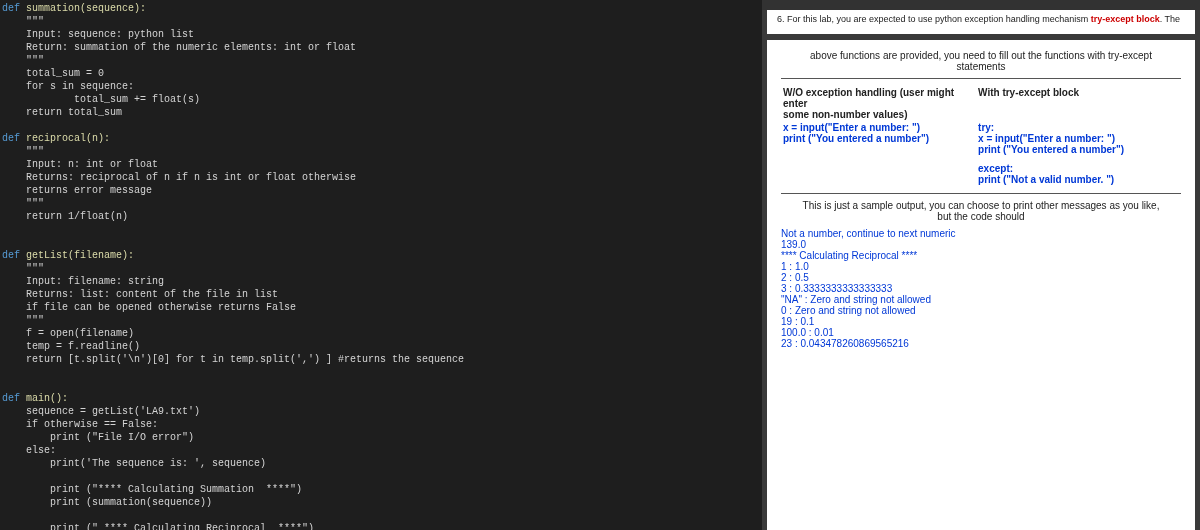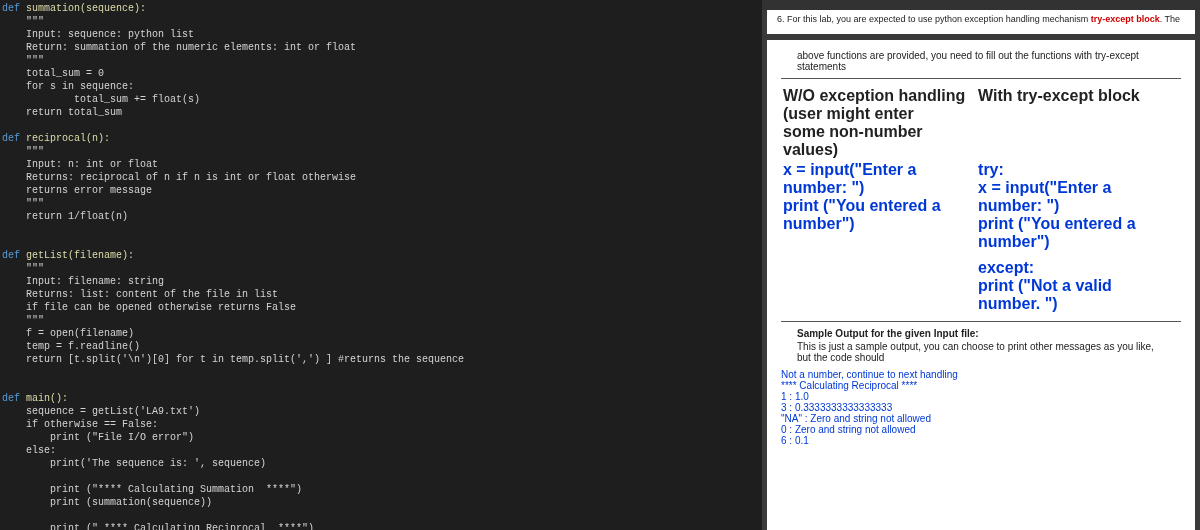--- a/index.html
+++ b/index.html
@@ -56,27 +56,27 @@
   .kw { color: #569cd6; }
   .fn { color: #dcdcaa; }
   .bold { font-weight: bold; margin-top: 40px; }
   .section-hr {
     border: none;
     border-top: 1px solid #555;
     margin: 6px 0;
   }
   .table2 {
     width: 100%;
-    font-size: 16px;
+    font-size: 10px;
     margin-top: 4px;
   }
   .table2 td { vertical-align: top; padding-right: 6px; }
   .th-left { width: 49%; }
   .th-right { width: 51%; }
-  .para { margin: 2px 16px; }
+  .para { margin: 2px 16px; text-align: center; }
 </style>
 </head>
 <body>
 
 <div class="left-pane"><span class="kw">def</span> <span class="fn">summation(sequence):</span>
 <span>    """</span>
 <span>    Input: sequence: python list</span>
 <span>    Return: summation of the numeric elements: int or float</span>
 <span>    """</span>
 <span>    total_sum = 0</span>
@@ -152,25 +152,28 @@
           <div style="height:8px"></div>
           <div class="blue">except:</div>
           <div class="blue">        print ("Not a valid number. ")</div>
         </td>
       </tr>
     </tbody>
       </table>
 
     <hr class="section-hr">
 
-    <p class="para bold">Sample Output for the given Input file:</p>
     <p class="para">This is just a sample output, you can choose to print other messages as you like, but the code should</p>
 
     <div style="height:4px"></div>
-    <div class="blue-normal">Not a number, continue to next handling</div>
+    <div class="blue-normal">Not a number, continue to next numeric</div>
+    <div class="blue-normal">139.0</div>
     <div class="blue-normal"> **** Calculating Reciprocal  ****</div>
     <div class="blue-normal">1 : 1.0</div>
+    <div class="blue-normal">2 : 0.5</div>
     <div class="blue-normal">3 : 0.3333333333333333</div>
     <div class="blue-normal">"NA" : Zero and string not allowed</div>
     <div class="blue-normal">0 : Zero and string not allowed</div>
-    <div class="blue-normal">6 : 0.1</div>
+    <div class="blue-normal">19 : 0.1</div>
+    <div class="blue-normal">100.0 : 0.01</div>
+    <div class="blue-normal">23 : 0.043478260869565216</div>
   </div>
 </div>
 
 </body></html>

